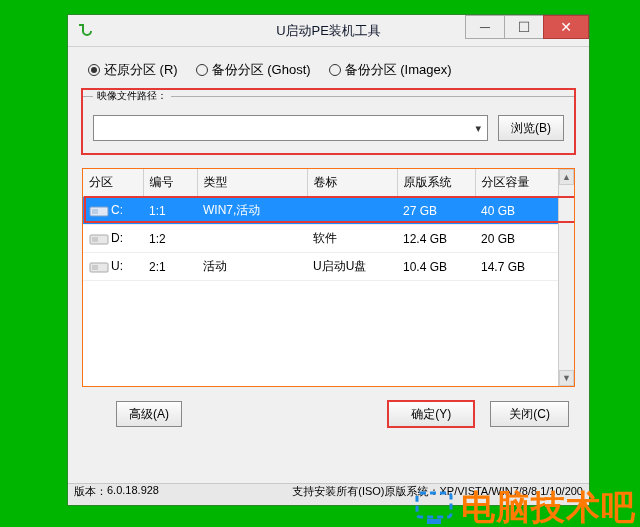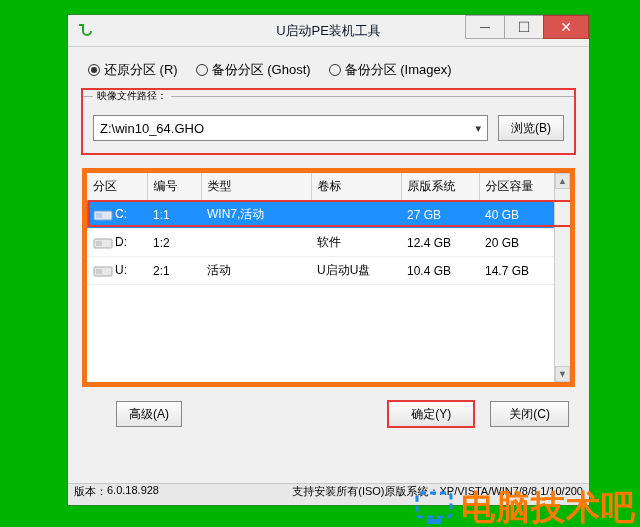--- a/index.html
+++ b/index.html
@@ -123,21 +123,21 @@
   .btn {
     height: 26px;
     padding: 0 12px;
     border: 1px solid #888;
     background: linear-gradient(#fdfdfd,#e6e6e6);
     font-size: 12px;
     display: inline-flex; align-items:center; justify-content:center;
     cursor: pointer;
   }
   .table-wrap {
-    border: 5px solid #f97316;
+    border: 1px solid #f97316;
     background: #fff;
     flex: 1;
     position: relative;
     overflow: hidden;
   }
   table { width: 100%; border-collapse: collapse; font-size: 12px; }
   thead th {
     background: #f5f5f5;
     border-right: 1px solid #d0d0d0;
     border-bottom: 1px solid #c0c0c0;
@@ -228,21 +228,20 @@
         <div class="radio">
           <span class="dot"></span>
           <span>备份分区 (Imagex)</span>
         </div>
       </div>
 
       <fieldset class="path-group hl">
         <legend>映像文件路径：</legend>
         <div class="path-row">
           <div class="combo">
-            <span>Z:\win10_64.GHO</span>
             <span class="chev">▾</span>
           </div>
           <div class="btn">浏览(B)</div>
         </div>
       </fieldset>
 
       <div class="table-wrap">
         <table>
           <colgroup>
             <col style="width:60px">

